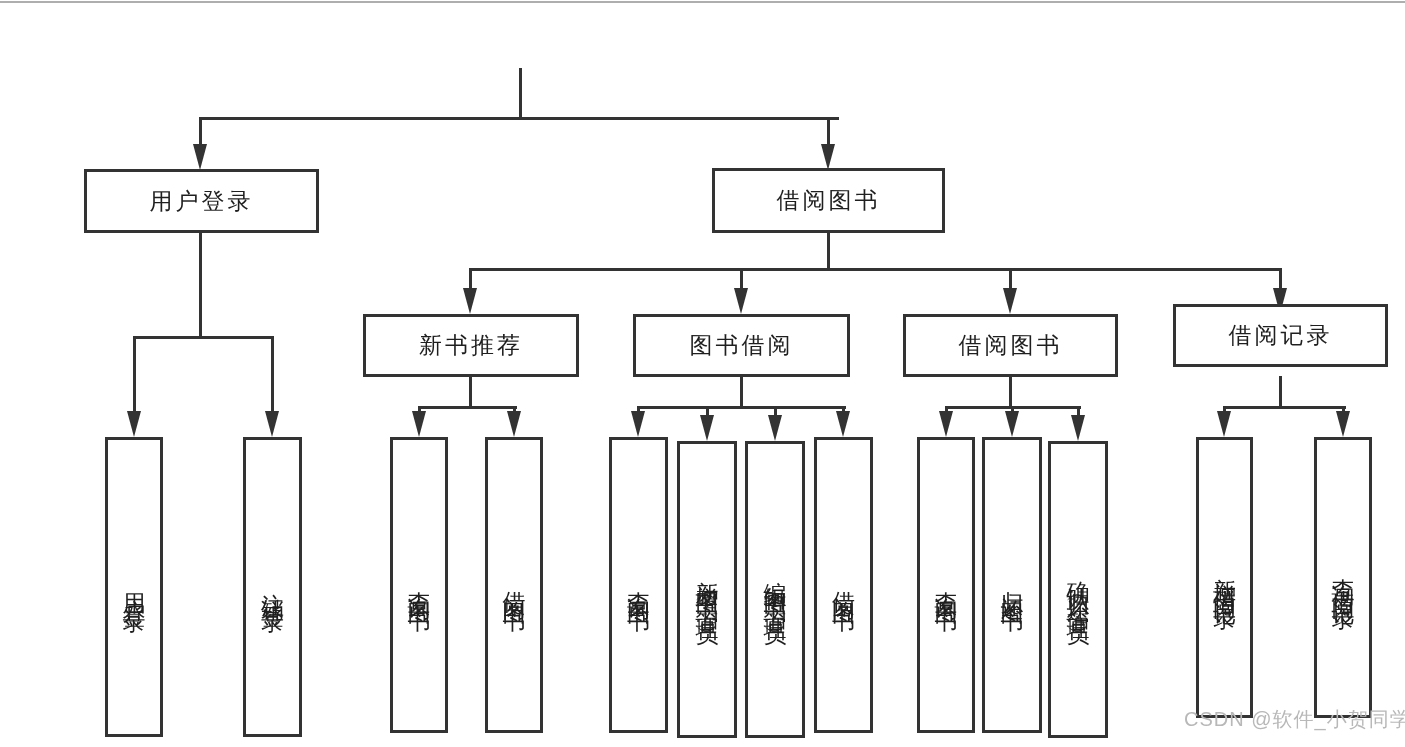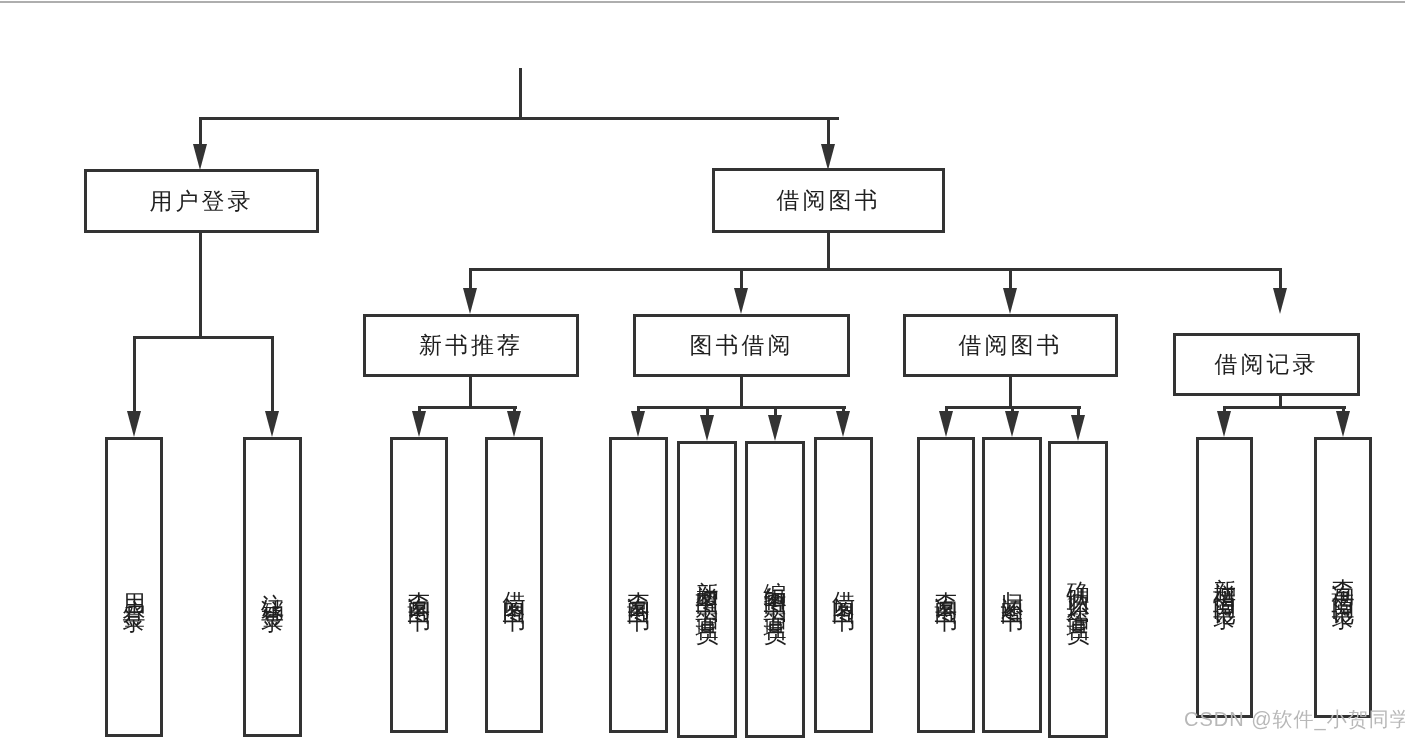--- a/index.html
+++ b/index.html
@@ -43,21 +43,21 @@
 
   <div class="hairline"></div>
 
 
   <div class="hbox" style="left:84px;top:169px;width:235px;height:64px">用户登录</div>
   <div class="hbox" style="left:712px;top:168px;width:233px;height:65px">借阅图书</div>
 
   <div class="hbox" style="left:633px;top:314px;width:217px;height:63px">图书借阅</div>
   <div class="hbox" style="left:363px;top:314px;width:216px;height:63px">新书推荐</div>
   <div class="hbox" style="left:903px;top:314px;width:215px;height:63px">借阅图书</div>
-  <div class="hbox" style="left:1173px;top:333px;width:187px;height:63px">借阅记录</div>
+  <div class="hbox" style="left:1173px;top:304px;width:215px;height:63px">借阅记录</div>
 
   <div class="vbox" style="left:105px;top:437px;width:58px;height:300px">用户登录</div>
   <div class="vbox" style="left:243px;top:437px;width:59px;height:300px">注销登录</div>
 
   <div class="vbox" style="left:390px;top:437px;width:58px;height:296px">查询图书</div>
   <div class="vbox" style="left:485px;top:437px;width:58px;height:296px">借阅图书</div>
 
   <div class="vbox" style="left:609px;top:437px;width:59px;height:296px">查询图书</div>
   <div class="vbox" style="left:677px;top:441px;width:60px;height:297px">新增图书（管理员）</div>
   <div class="vbox" style="left:745px;top:441px;width:60px;height:297px">编辑图书（管理员）</div>

